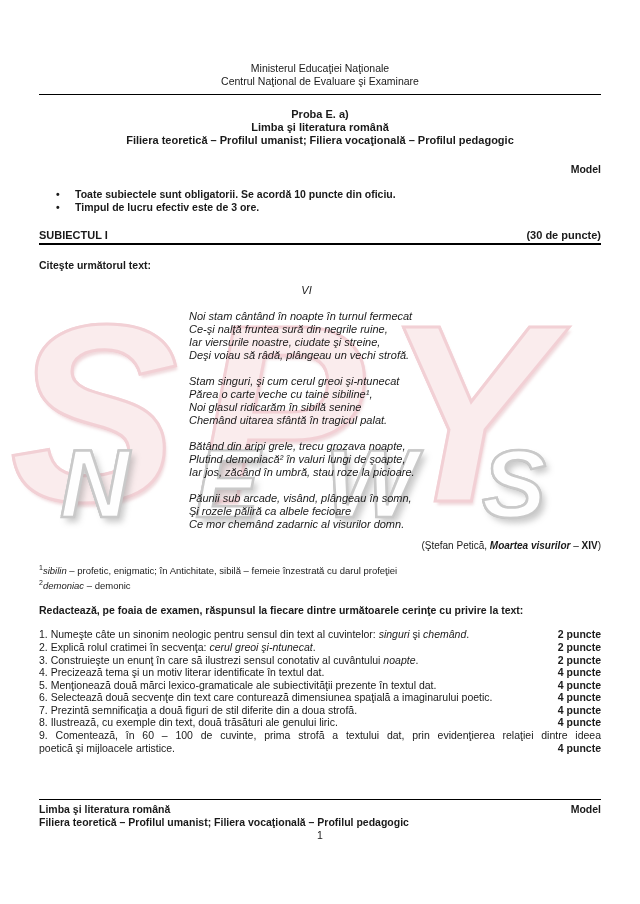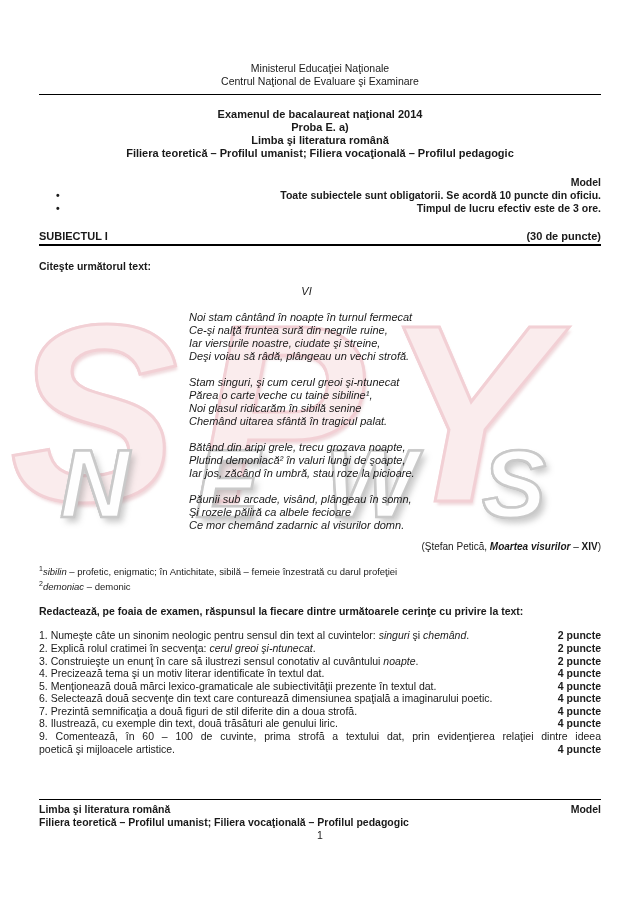--- a/index.html
+++ b/index.html
@@ -28,21 +28,21 @@
     color:#fefefe;
     -webkit-text-stroke:2.5px #c9c9c9;
     text-shadow:-1px -1px 0 #cccccc, 1px -1px 0 #cccccc, -1px 1px 0 #bbbbbb, 4px 5px 6px rgba(120,120,120,0.40);
   }
   
   .content { position:relative; z-index:1; padding:0 39px; }
   .header-org { margin-top:62px; text-align:center; font-size:10.5px; line-height:13px; }
   .rule-top { border:0; border-top:1px solid #000; margin:6px 0 0 0; }
   .title-block { margin-top:13px; text-align:center; font-weight:bold; font-size:11px; line-height:13px; }
   .model-line { margin-top:16px; text-align:right; font-weight:bold; font-size:10.5px; line-height:13px; }
-  .notes { margin-top:0; font-weight:bold; font-size:10.5px; line-height:13px;text-align:right; }
+  .notes { margin-top:12px; font-weight:bold; font-size:10.5px; line-height:13px; }
   .note-row { position:relative; padding-left:36px; }
   .note-row::before { content:"\2022"; position:absolute; left:17px; top:0; }
   .subject-row { margin-top:15px; display:flex; justify-content:space-between; align-items:flex-end;
                  font-weight:bold; font-size:11px; line-height:13px;
                  border-bottom:2px solid #000; padding-bottom:1px; }
   .instruction { margin-top:14px; font-weight:bold; font-size:10.5px; line-height:13px; }
   .poem { margin:12px 0 0 150px; width:235px; font-style:italic; font-size:11px; line-height:13px; }
   .poem-number { text-align:center; }
   .stanza { margin-top:13px; }
   .attribution { margin-top:8px; text-align:right; font-size:10px; line-height:13px; }
@@ -78,21 +78,20 @@
 
   <div class="content">
 
     <div class="header-org">
       <div>Ministerul Educaţiei Naţionale</div>
       <div>Centrul Naţional de Evaluare şi Examinare</div>
     </div>
     <hr class="rule-top">
 
     <div class="title-block">
-      <div>Examenul de bacalaureat naţional 2014</div>
       <div>Proba E. a)</div>
       <div>Limba şi literatura română</div>
       <div>Filiera teoretică – Profilul umanist; Filiera vocaţională – Profilul pedagogic</div>
     </div>
 
     <div class="model-line">Model</div>
 
     <div class="notes">
       <div class="note-row">Toate subiectele sunt obligatorii. Se acordă 10 puncte din oficiu.</div>
       <div class="note-row">Timpul de lucru efectiv este de 3 ore.</div>

